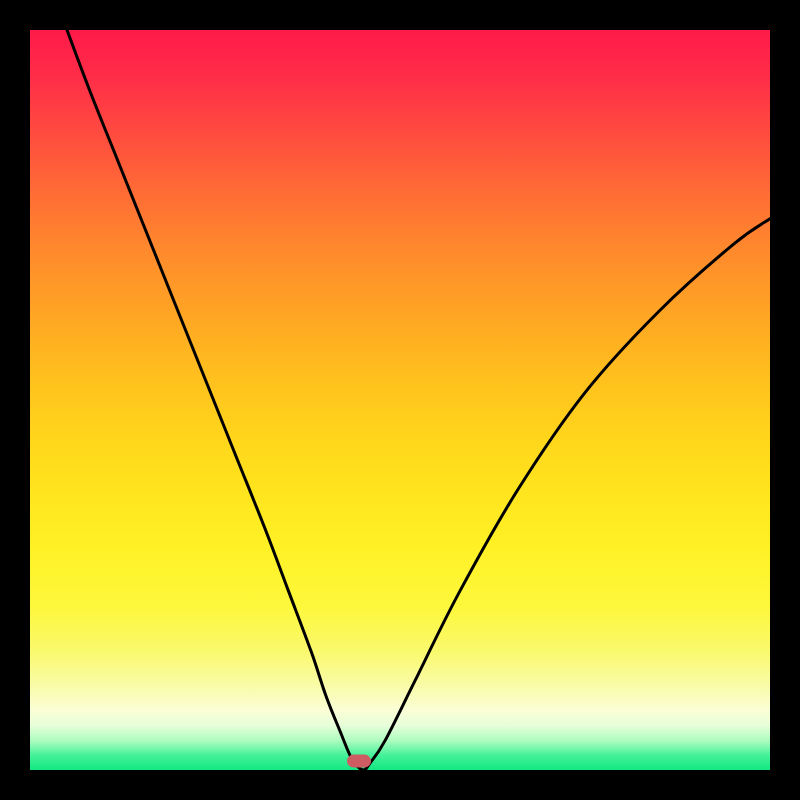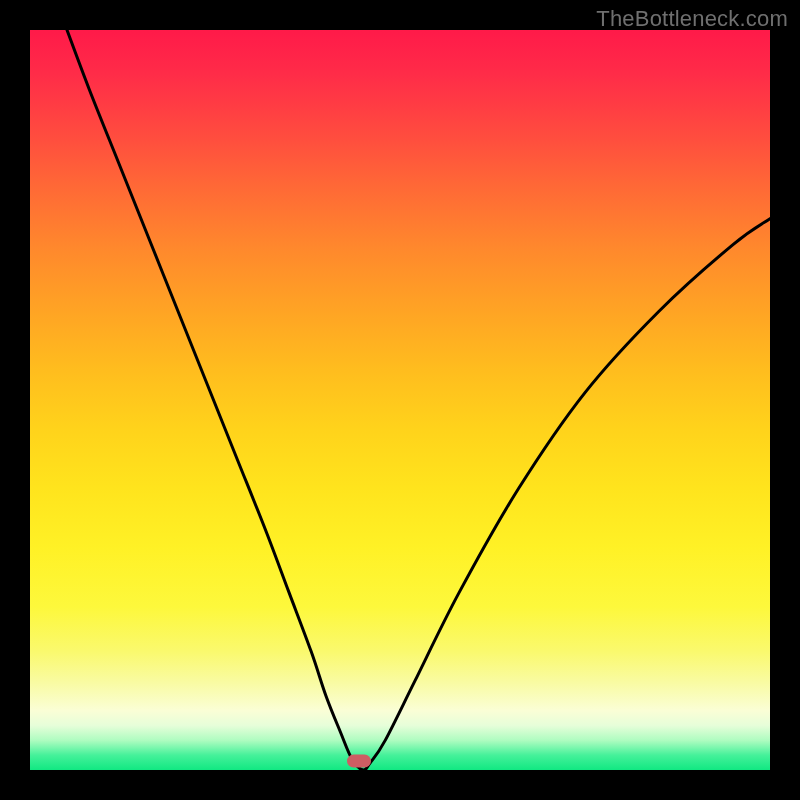--- a/index.html
+++ b/index.html
@@ -70,21 +70,20 @@
     height: 13px;
     border-radius: 7px;
     background: #cd5d63;
     transform: translate(-50%, -50%);
   }
 </style>
 </head>
 <body>
 
 <div class="frame">
-  <div class="watermark">TheBottleneck.com</div>
   <div class="plot">
     <div class="gradient"></div>
     <svg class="curve" viewBox="0 0 740 740" preserveAspectRatio="none">
       <path id="curve-path" fill="none" stroke="#000" stroke-width="3" stroke-linecap="round" stroke-linejoin="round" d="M 37.0 0.0 C 40.7 9.9, 50.6 37.0, 59.2 59.2 C 67.8 81.4, 78.9 108.5, 88.8 133.2 C 98.7 157.9, 108.5 182.5, 118.4 207.2 C 128.3 231.9, 138.1 256.5, 148.0 281.2 C 157.9 305.9, 167.7 330.5, 177.6 355.2 C 187.5 379.9, 197.3 404.5, 207.2 429.2 C 217.1 453.9, 228.2 481.0, 236.8 503.2 C 245.4 525.4, 251.6 542.7, 259.0 562.4 C 266.4 582.1, 275.0 604.3, 281.2 621.6 C 287.4 638.9, 291.1 652.4, 296.0 666.0 C 300.9 679.6, 306.5 692.5, 310.8 703.0 C 315.1 713.5, 318.2 722.7, 321.9 728.9 C 325.6 735.1, 329.9 739.4, 333.0 740.0 C 336.1 740.6, 336.7 737.5, 340.4 732.6 C 344.1 727.7, 347.8 724.0, 355.2 710.4 C 362.6 696.8, 372.5 675.9, 384.8 651.2 C 397.1 626.5, 411.9 594.5, 429.2 562.4 C 446.5 530.3, 467.4 492.1, 488.4 458.8 C 509.4 425.5, 531.6 392.2, 555.0 362.6 C 578.4 333.0, 604.3 305.9, 629.0 281.2 C 653.7 256.5, 684.5 230.0, 703.0 214.6 C 721.5 199.2, 733.8 193.0, 740.0 188.7"></path>
     </svg>
     <div id="marker" class="marker" style="left: 329.3px; top: 731.12px; background: rgb(205, 93, 99);"></div>
   </div>
 </div>
 
 </body></html>

